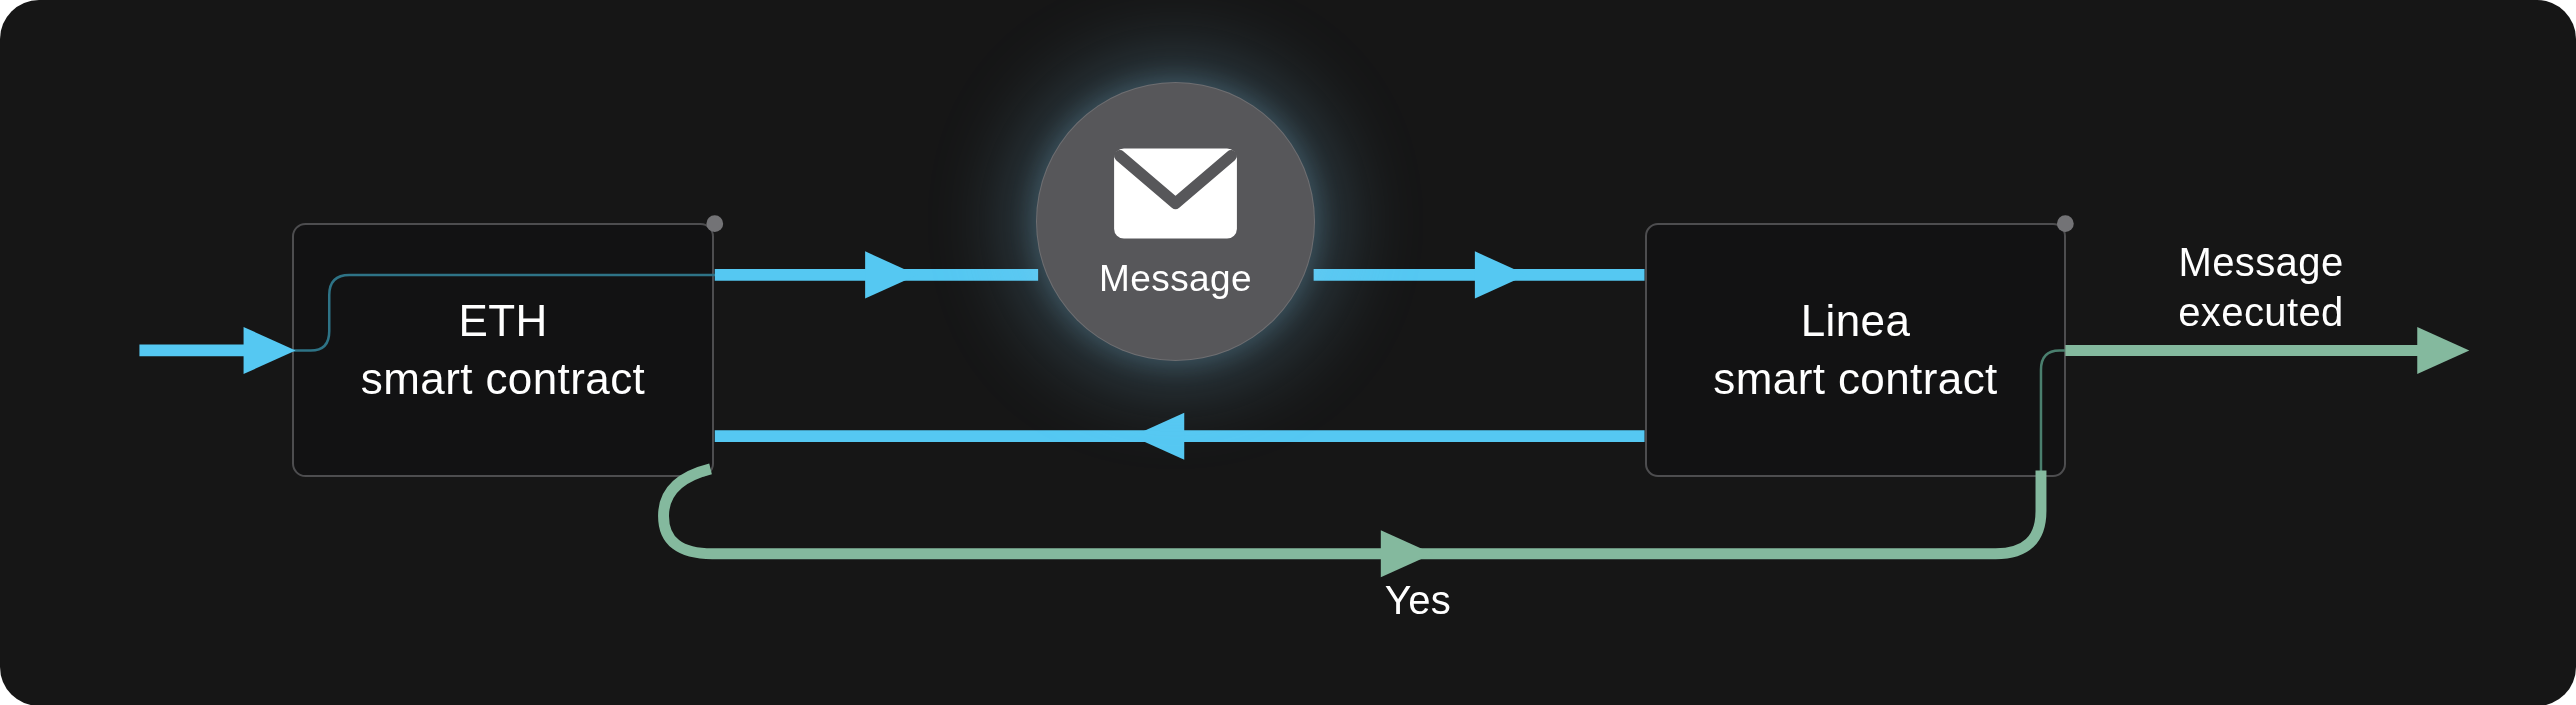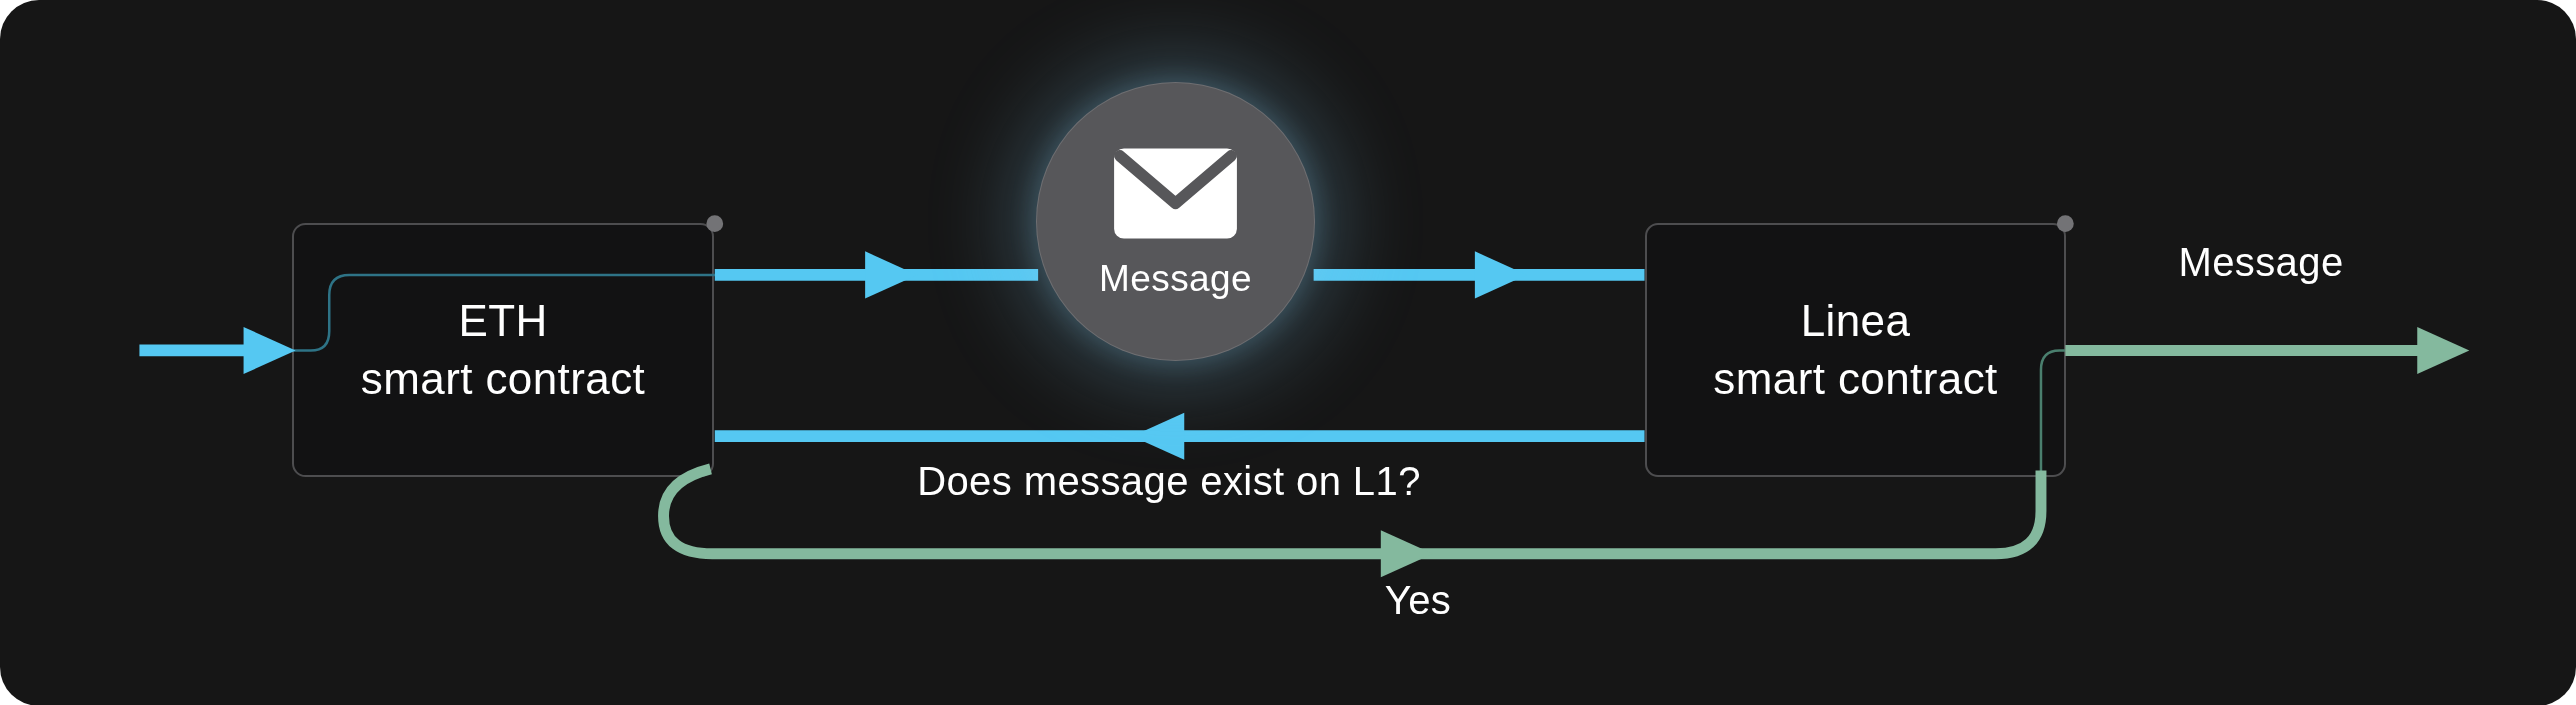--- a/index.html
+++ b/index.html
@@ -125,20 +125,20 @@
   </svg>
 
   <div class="message-circle">
     <svg width="131" height="99" viewBox="0 0 160 120">
       <rect x="5" y="5" width="150" height="110" rx="12" fill="#ffffff"></rect>
       <path d="M 12 14 L 80 72 L 148 14" fill="none" stroke="var(--circle-fill)" stroke-width="14" stroke-linecap="round" stroke-linejoin="round"></path>
     </svg>
     <span class="label">Message</span>
   </div>
 
-  <div class="diagram-label label-question">Does message exist on L1?</div>
   <div class="diagram-label label-yes">Yes</div>
   <div class="diagram-label label-executed">
     <span>Message</span><br>
+    <span>executed</span>
   </div>
 
 </div>
 
 
 </body></html>

